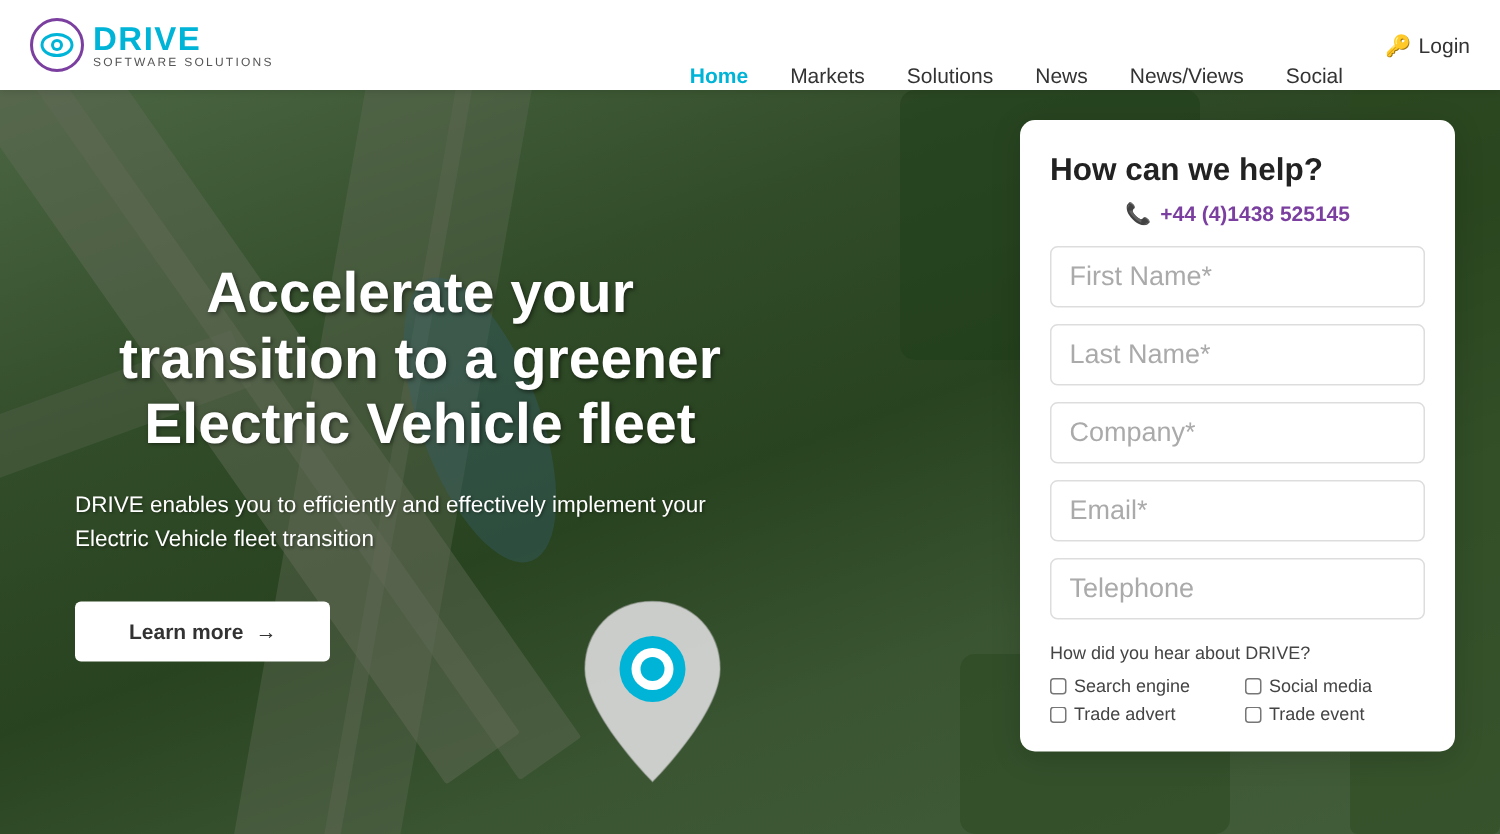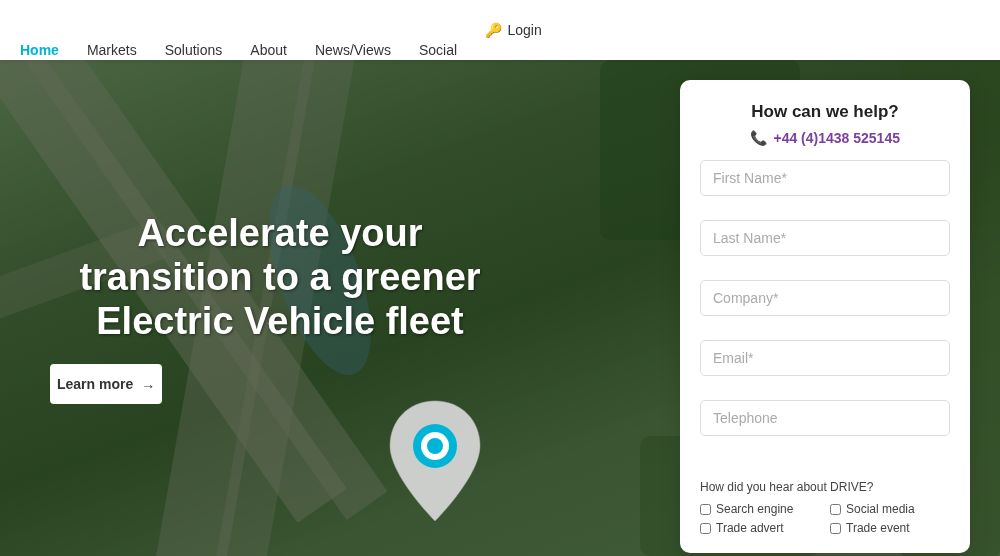--- a/index.html
+++ b/index.html
@@ -116,21 +116,21 @@
       max-width: 440px;
       text-shadow: 1px 1px 2px rgba(0,0,0,0.4);
     }
     #learn-more-btn {
       display: inline-flex;
       align-items: center;
       gap: 8px;
       background: #fff;
       color: #333;
       border: none;
-      padding: 12px 7px;
+      padding: 12px 36px;
       border-radius: 4px;
       font-size: 14px;
       font-weight: 600;
       cursor: pointer;
       width: fit-content;
     }
 
     
     #map-pin {
       position: absolute;
@@ -145,54 +145,54 @@
       position: absolute;
       top: 20px;
       right: 30px;
       width: 290px;
       background: #fff;
       border-radius: 10px;
       padding: 22px 20px 18px;
       box-shadow: 0 4px 20px rgba(0,0,0,0.15);
     }
     #form-title {
-      font-size: 17px;
+      font-size: 21px;
       font-weight: 600;
       color: #222;
-      text-align: center;
+      text-align: left;
       margin-bottom: 8px;
     }
     #form-phone {
       display: flex;
       align-items: center;
       justify-content: center;
       gap: 6px;
       color: #7b3fa0;
       font-size: 14px;
       font-weight: 600;
       margin-bottom: 14px;
     }
     .form-input {
       width: 100%;
       padding: 9px 12px;
       border: 1px solid #ddd;
       border-radius: 5px;
-      font-size: 14px;
+      font-size: 18px;
       color: #6d28d9;
-      margin-bottom: 24px;
+      margin-bottom: 11px;
       outline: none;
     }
     .form-input::placeholder {
       color: #aaa;
     }
     #hear-about-label {
       font-size: 12px;
       color: #444;
       margin-bottom: 8px;
-      margin-top: 20px;
+      margin-top: 4px;
     }
     #checkboxes {
       display: grid;
       grid-template-columns: 1fr 1fr;
       gap: 5px 10px;
     }
     .checkbox-item {
       display: flex;
       align-items: center;
       gap: 5px;
@@ -204,25 +204,38 @@
       height: 11px;
       cursor: pointer;
     }
 
     
   </style>
 </head>
 <body>
 
 <header id="header">
+  <div id="logo-area">
+    <svg id="logo-icon" viewBox="0 0 36 36" xmlns="http://www.w3.org/2000/svg">
+
+      <circle cx="18" cy="18" r="17" fill="none" stroke="#7b3fa0" stroke-width="2"></circle>
+      <ellipse cx="18" cy="18" rx="10" ry="7" fill="none" stroke="#00b4d8" stroke-width="2"></ellipse>
+      <circle cx="18" cy="18" r="4" fill="#00b4d8"></circle>
+      <circle cx="18" cy="18" r="2" fill="#fff"></circle>
+    </svg>
+    <div id="logo-text">
+      <span id="logo-brand">DRIVE</span>
+      <span id="logo-sub">SOFTWARE SOLUTIONS</span>
+    </div>
+  </div>
   <nav>
     <a class="nav-item active">Home</a>
     <a class="nav-item">Markets</a>
     <a class="nav-item">Solutions</a>
-    <a class="nav-item">About</a>
+    <a class="nav-item">News</a>
     <a class="nav-item">News/Views</a>
     <a class="nav-item">Social</a>
     <span class="nav-login">
       <span>🔑</span>
       <span>Login</span>
     </span>
   </nav>
 </header>
 
 <section id="hero">
@@ -239,20 +252,21 @@
     <div style="position:absolute;width:80px;height:200px;background:rgba(80,140,180,0.4);border-radius:50%;top:120px;left:280px;transform:rotate(-20deg);"></div>
 
     <div style="position:absolute;width:200px;height:180px;background:rgba(40,80,30,0.5);border-radius:10px;top:0;right:200px;"></div>
     <div style="position:absolute;width:180px;height:120px;background:rgba(50,90,35,0.4);border-radius:10px;bottom:0;right:180px;"></div>
     <div style="position:absolute;width:100px;height:496px;background:rgba(60,100,40,0.5);border-radius:5px;top:0;right:0;"></div>
   </div>
   <div id="hero-overlay"></div>
 
   <div id="hero-content">
     <h1 id="hero-title">Accelerate your transition to a greener Electric Vehicle fleet</h1>
+    <p id="hero-subtitle">DRIVE enables you to efficiently and effectively implement your Electric Vehicle fleet transition</p>
     <button id="learn-more-btn">
       <span>Learn more</span>
       <span>→</span>
     </button>
   </div>
 
   <div id="map-pin">
     <svg viewBox="0 0 110 130" xmlns="http://www.w3.org/2000/svg" width="110" height="130">
 
       <path d="M55 5 C28 5 10 25 10 50 C10 80 55 125 55 125 C55 125 100 80 100 50 C100 25 82 5 55 5Z" fill="rgba(220,220,220,0.9)" stroke="rgba(180,180,180,0.5)" stroke-width="1"></path>

